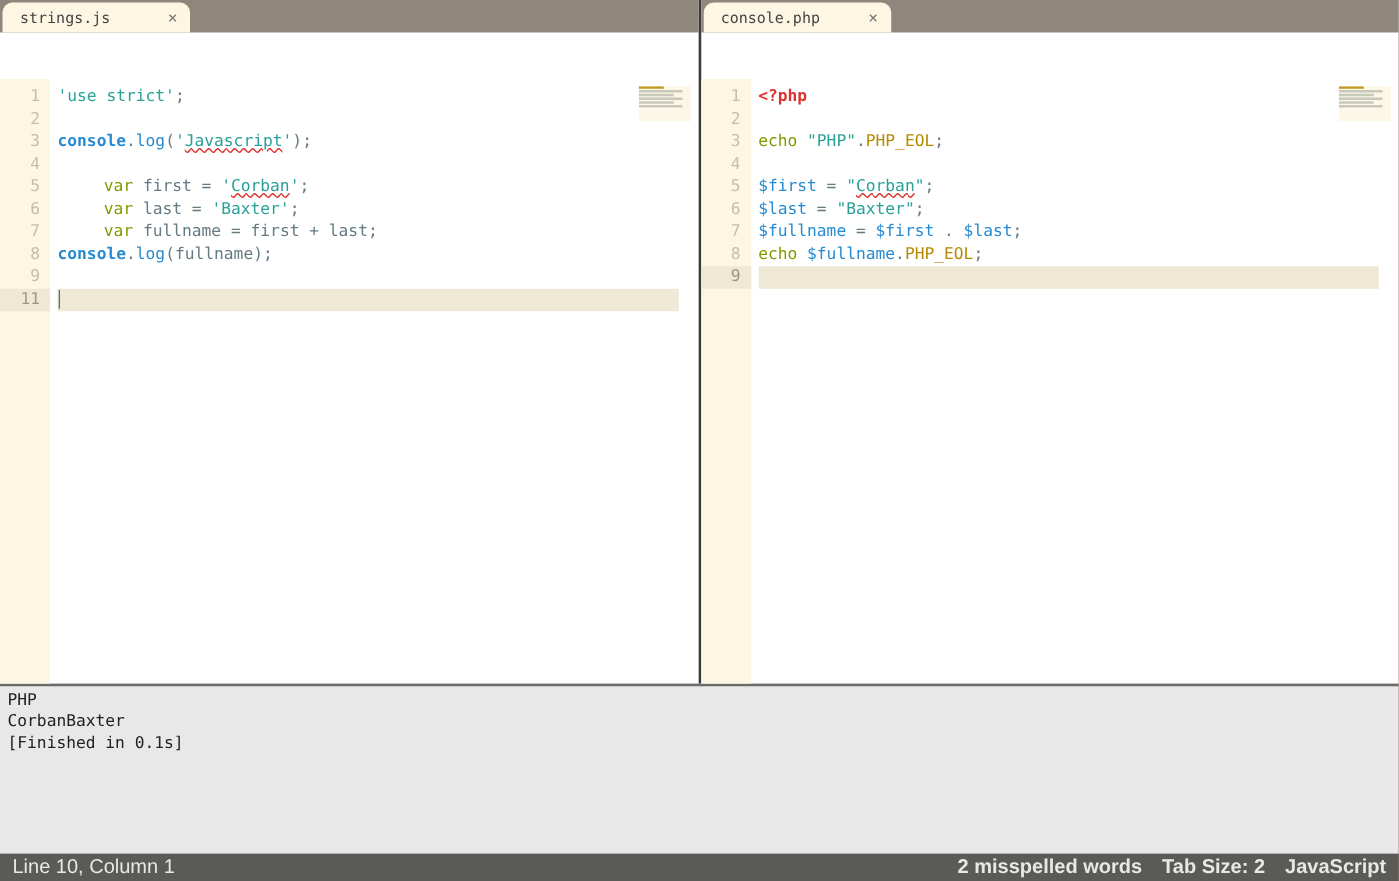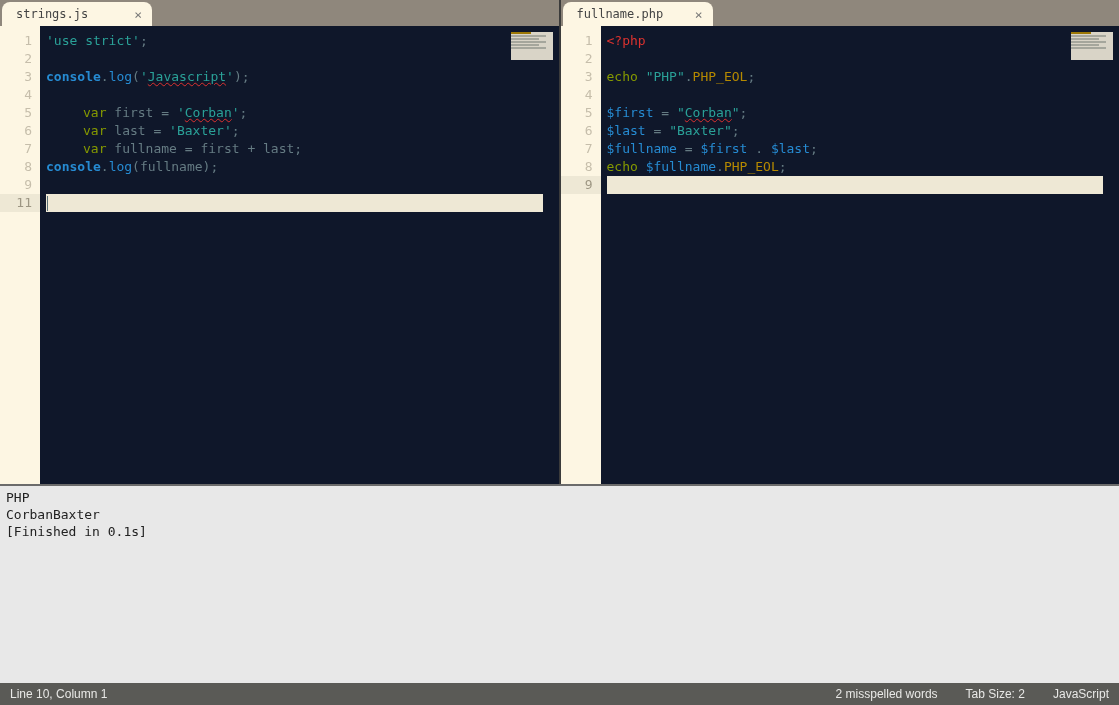--- a/index.html
+++ b/index.html
@@ -1,20 +1,20 @@
 <!DOCTYPE html>
 <html><head>
 <meta charset="utf-8">
 <style>
   * { margin: 0; padding: 0; box-sizing: border-box; }
   html, body { width: 1119px; height: 705px; overflow: hidden; font-family: Menlo, Consolas, monospace; }
   body { display: flex; flex-direction: column; background: #8f877c; }
 
   .panes { display: flex; flex: 1; min-height: 0; }
-  .pane { flex: 1; display: flex; flex-direction: column; min-width: 0; background: #0f172a; }
+  .pane { flex: 1; display: flex; flex-direction: column; min-width: 0; background: #ffffff; gap: 37px; }
   .pane + .pane { border-left: 2px solid #3b3b3b; }
 
   .tabbar { height: 26px; background: #8f877c; display: flex; align-items: flex-end; padding-left: 2px; position: relative; }
   .tab {
     height: 24px; min-width: 150px; background: #fdf6e3;
     border-top-left-radius: 8px; border-top-right-radius: 8px;
     display: flex; align-items: center; padding: 0 10px 0 14px;
     font-size: 12px; color: #444; position: relative;
     margin-right: 6px;
   }
@@ -41,39 +41,39 @@
   .minimap div.s3{width:28px;}
 
   
   .s-str { color: #2aa198; }
   .s-kw  { color: #859900; margin-left: 37px; }
   .s-fn  { color: #268bd2; text-align: right; }
   .s-num, .s-const { color: #b58900; }
   .s-var { color: #268bd2; font-weight: bold; }
   .s-op  { color: #657b83; }
   .s-punc{ color: #657b83; }
-  .s-php { color: #dc322f; font-weight:normal;}
+  .s-php { color: #dc322f; font-weight:bold;}
   .s-echo{ color: #859900; }
   .s-phpvar{ color:#268bd2;}
   .squig { text-decoration: underline wavy #dc322f; text-decoration-thickness:1px; }
 
   .console {
-    height: 199px; background: #e8e8e8; color: #222;
+    height: 136px; background: #e8e8e8; color: #222;
     font-size: 13px; line-height: 17px; padding: 3px 6px;
     border-top: 2px solid #6b6b6b; font-family: Menlo, Consolas, monospace;
     white-space: pre;
   }
 
   .statusbar {
     height: 22px; background: #5a5a56; color: #e8e8e6;
-    display: flex; align-items: center; font-size: 12px;
+    display: flex; align-items: center; font-size: 16px;
     padding: 0 10px; font-family: -apple-system, "Helvetica Neue", Arial, sans-serif;
   }
   .statusbar .spacer { flex: 1; }
-  .statusbar .seg { margin-left: 28px; }
+  .statusbar .seg { margin-left: 16px; font-weight: bold; }
 </style>
 </head>
 <body>
 
 <div class="panes">
 
   <div class="pane">
     <div class="tabbar">
       <div class="tab">
         <span>strings.js</span>
@@ -101,21 +101,21 @@
           <div class="s2"></div>
           <div class="s3"></div>
           <div class="s2"></div>
       </div>
     </div>
   </div>
 
   <div class="pane">
     <div class="tabbar">
       <div class="tab">
-        <span>fullname.php</span>
+        <span>console.php</span>
         <span class="close">×</span>
       </div>
     </div>
     <div class="editor">
       <div class="gutter" id="gutter-1">
           <span class="ln">1</span>
           <span class="ln">2</span>
           <span class="ln">3</span>
           <span class="ln">4</span>
           <span class="ln">5</span>

